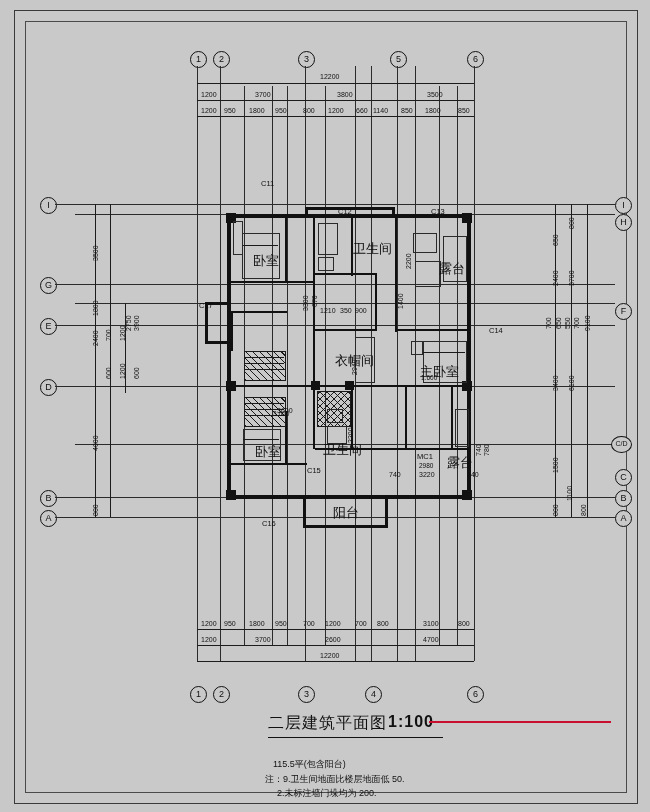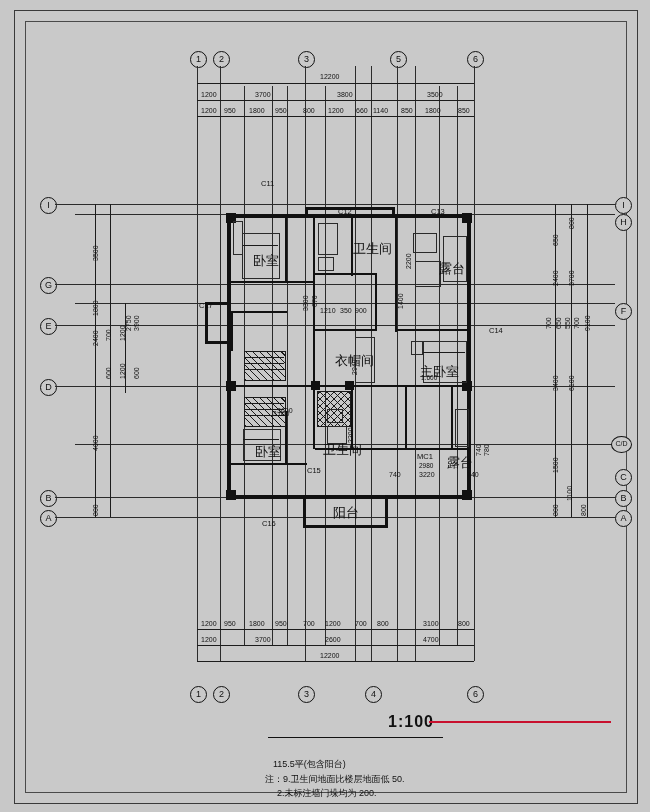--- a/index.html
+++ b/index.html
@@ -333,20 +333,21 @@
 
     <div class="ln hln dim" style="left:182px;top:650px;width:277px;"></div>
     <div class="dtxt" style="left:305px;top:641px;">12200</div>
 
     <div class="bubble" style="left:175px;top:675px;">1</div>
     <div class="bubble" style="left:198px;top:675px;">2</div>
     <div class="bubble" style="left:283px;top:675px;">3</div>
     <div class="bubble" style="left:350px;top:675px;">4</div>
     <div class="bubble" style="left:452px;top:675px;">6</div>
 
+    <div class="title-main" style="left:253px;top:702px;">二层建筑平面图</div>
     <div class="title-main" style="left:373px;top:702px;font-weight:bold;">1:100</div>
     <div class="title-rule" style="left:253px;top:726px;width:175px;"></div>
 
     <div class="note" style="left:258px;top:747px;">115.5平(包含阳台)</div>
     <div class="note" style="left:250px;top:762px;">注：9.卫生间地面比楼层地面低 50.</div>
     <div class="note" style="left:262px;top:776px;">2.未标注墙门垛均为 200.</div>
 
     <div class="logo">
       <div class="logo-rule"></div>
     </div>

